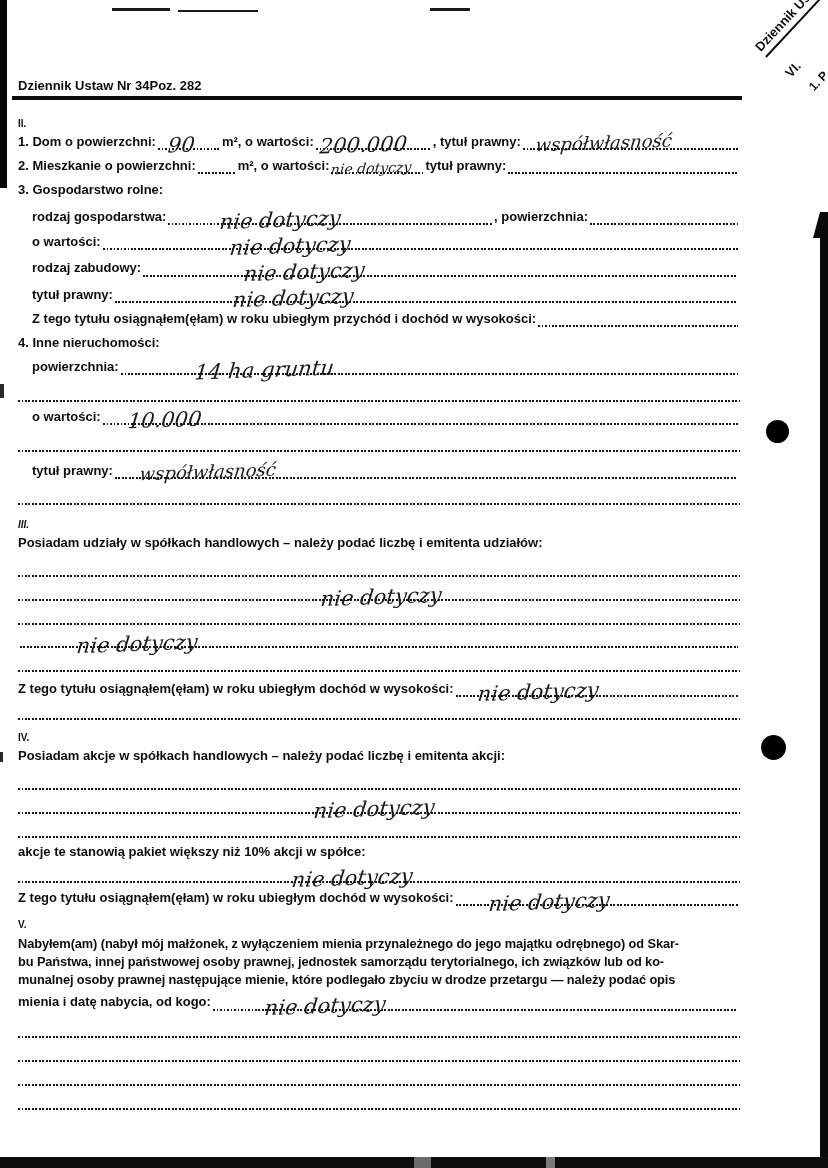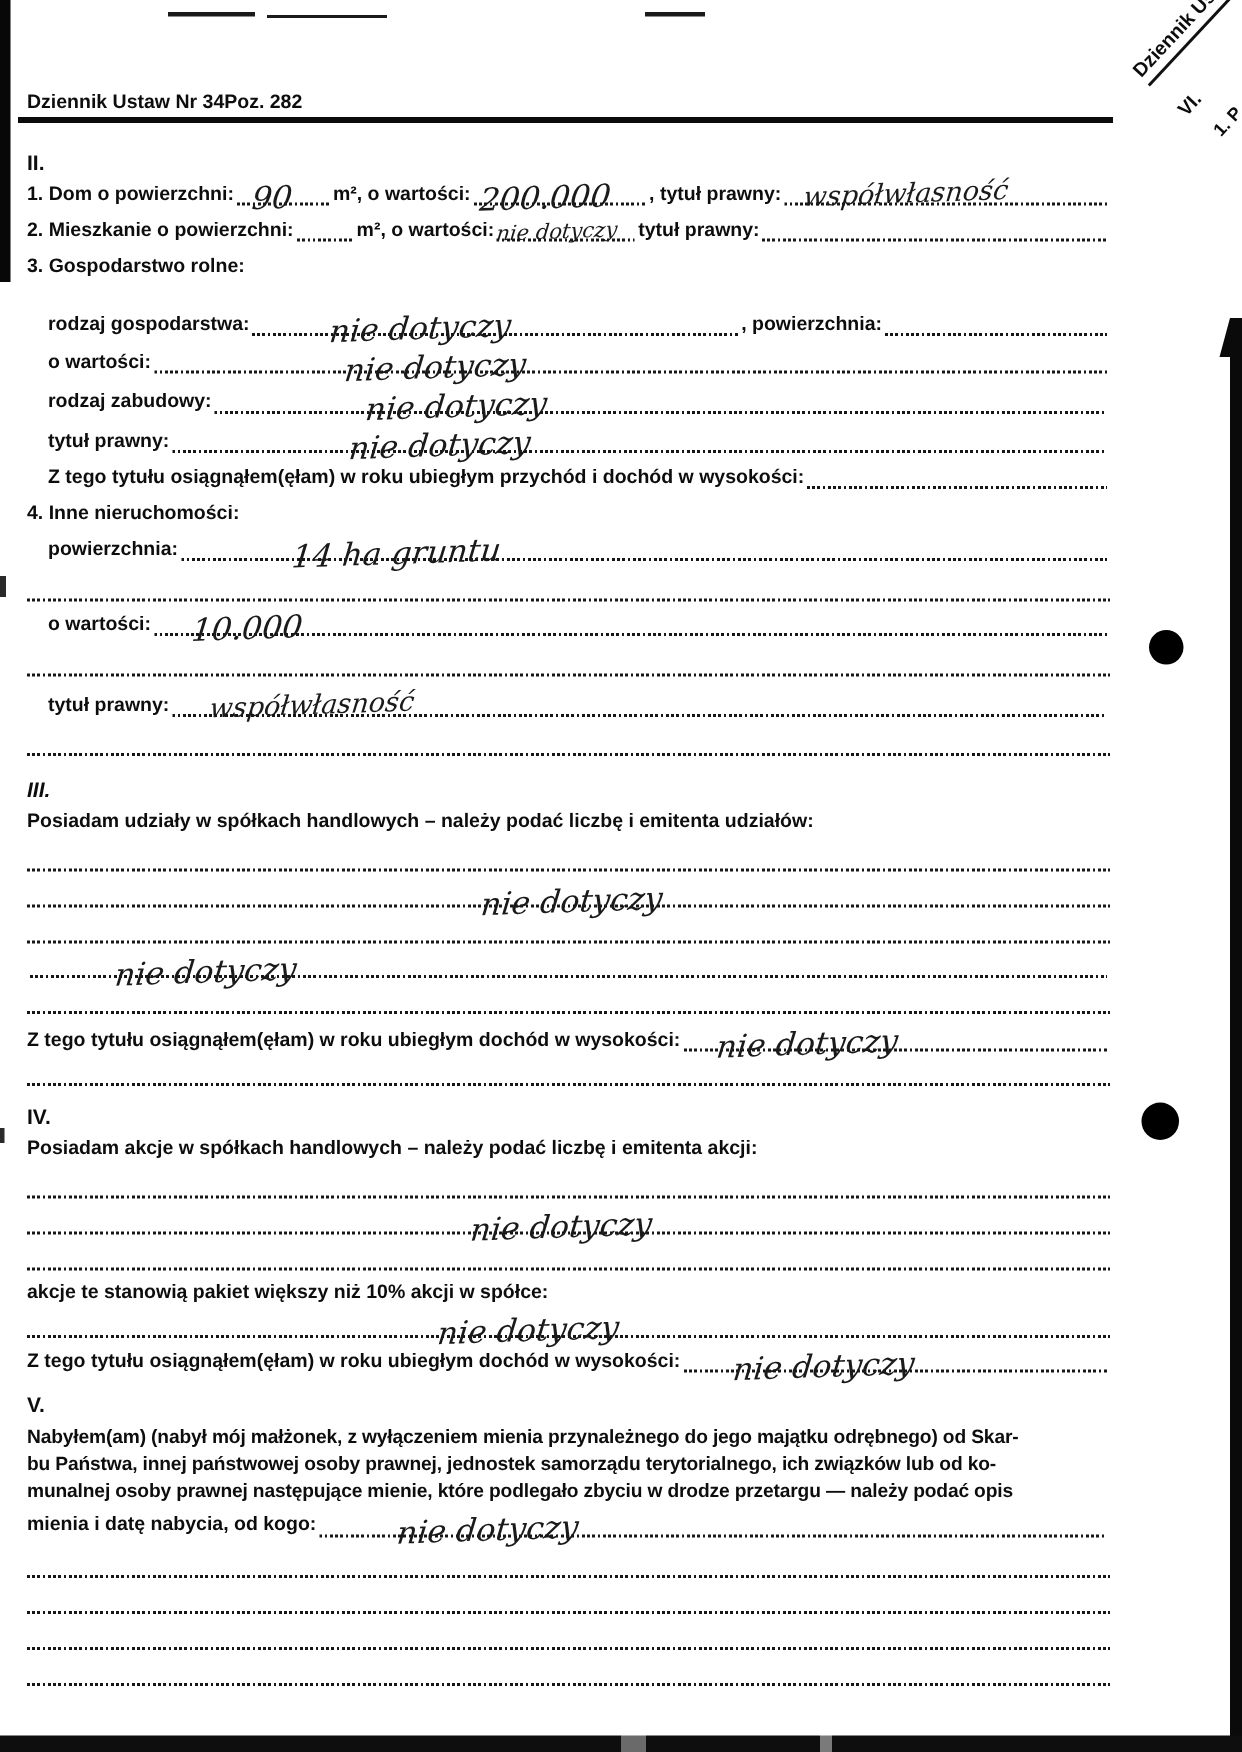--- a/index.html
+++ b/index.html
@@ -1,22 +1,22 @@
 <!DOCTYPE html>
 <html><head>
 <meta charset="utf-8">
 <style>
   html,body{margin:0;padding:0;background:#fff;}
   .page{position:relative;width:828px;height:1168px;background:#ffffff;overflow:hidden;
         font-family:"Liberation Sans",sans-serif;font-weight:bold;color:#0d0d0d;font-size:13px;}
-  .content{position:absolute;left:18px;top:60px;width:722px;}
+  .content{position:absolute;left:18px;top:78px;width:722px;}
   .hdr{display:flex;align-items:baseline;}
   .hdr .c{flex:1;text-align:center;}
   .rule{height:4px;background:#0b0b0b;margin-top:3px;margin-left:-6px;width:730px;}
-  .sec{font-size:14px;}
+  .sec{font-size:10px;}
   .row{display:flex;align-items:flex-end;line-height:1.1;}
   .lbl{white-space:nowrap;padding-bottom:1px;}
   .dots{position:relative;flex:1 1 auto;height:14px;margin:0 2px;
         background-image:repeating-linear-gradient(to right,#161616 0px,#161616 1.7px,transparent 1.7px,transparent 3.5px);
         background-position:left bottom;background-size:100% 2.2px;background-repeat:no-repeat;}
   .dots.fix{flex:0 0 auto;}
   .dots.full{display:block;margin:0;}
   .ind{padding-left:14px;}
   .hw{position:absolute;bottom:-1px;white-space:nowrap;line-height:0.9;color:#1a1a1a;
       font-family:"DejaVu Serif",serif;font-style:italic;font-weight:normal;
@@ -94,21 +94,21 @@
         <span class="hw sm" style="left:0;">nie dotyczy</span>
       </span>
       <span class="lbl">tytuł prawny:</span>
       <span class="dots"></span>
     </div>
 
     <div class="row" style="margin-top:8px;">
       <span class="lbl">3. Gospodarstwo rolne:</span>
     </div>
 
-    <div class="row ind" style="margin-top:24px;">
+    <div class="row ind" style="margin-top:12px;">
       <span class="lbl">rodzaj gospodarstwa:</span>
       <span class="dots">
         <span class="hw big" style="left:16%;">nie dotyczy</span>
       </span>
       <span class="lbl">, powierzchnia:</span>
       <span class="dots fix" style="width:148px;"></span>
     </div>
 
     <div class="row ind" style="margin-top:10px;">
       <span class="lbl">o wartości:</span>

